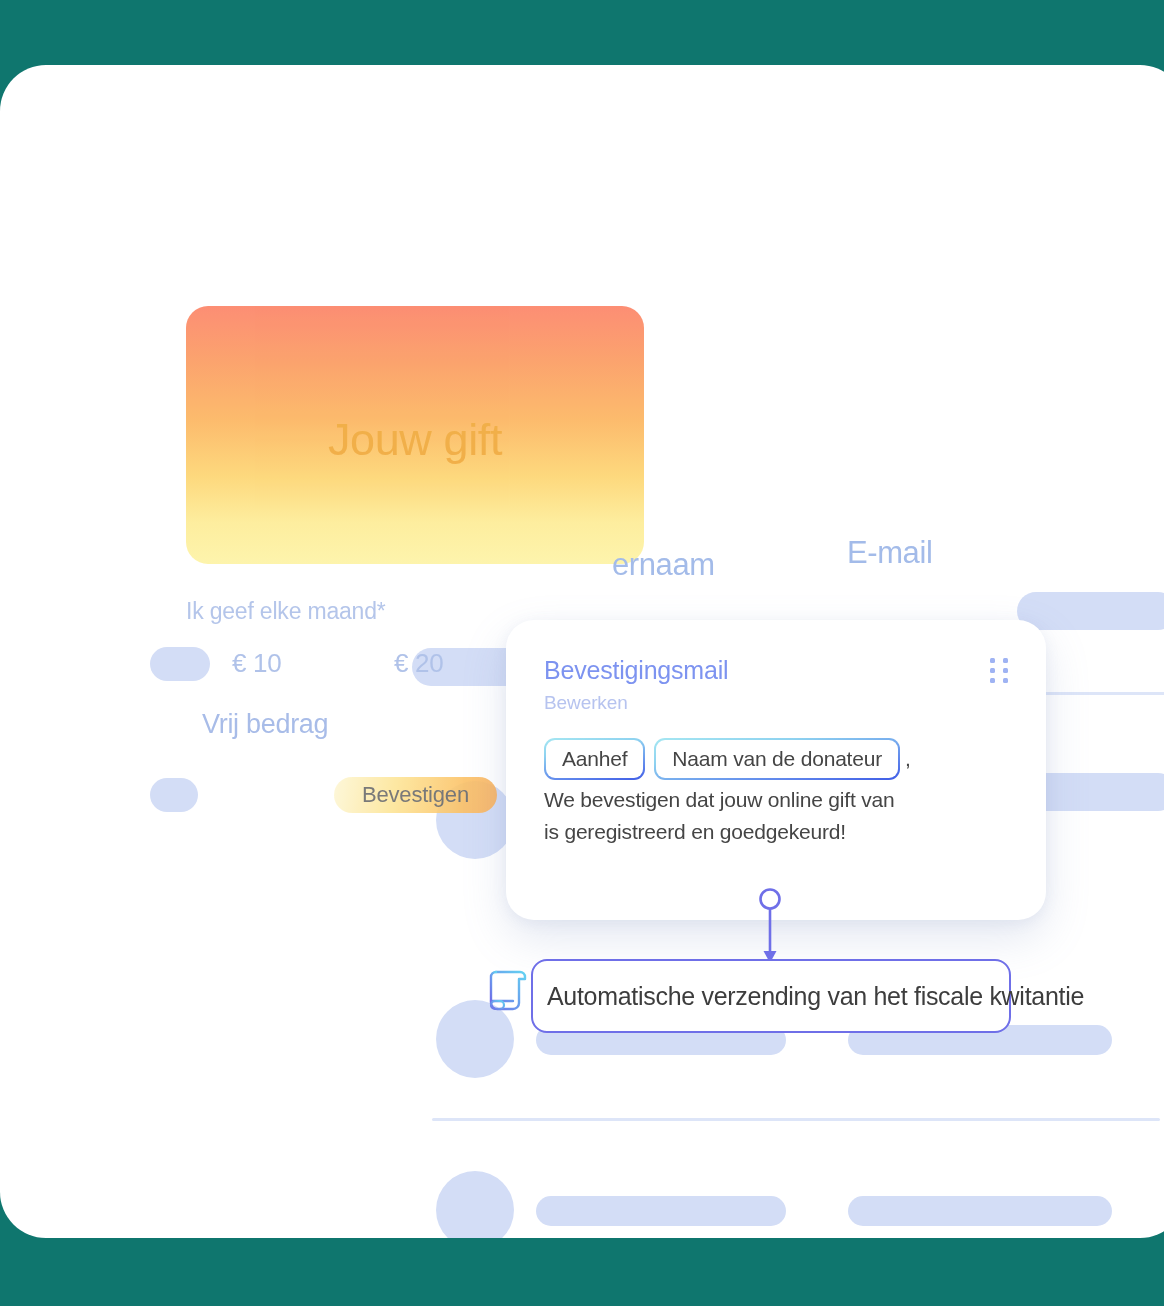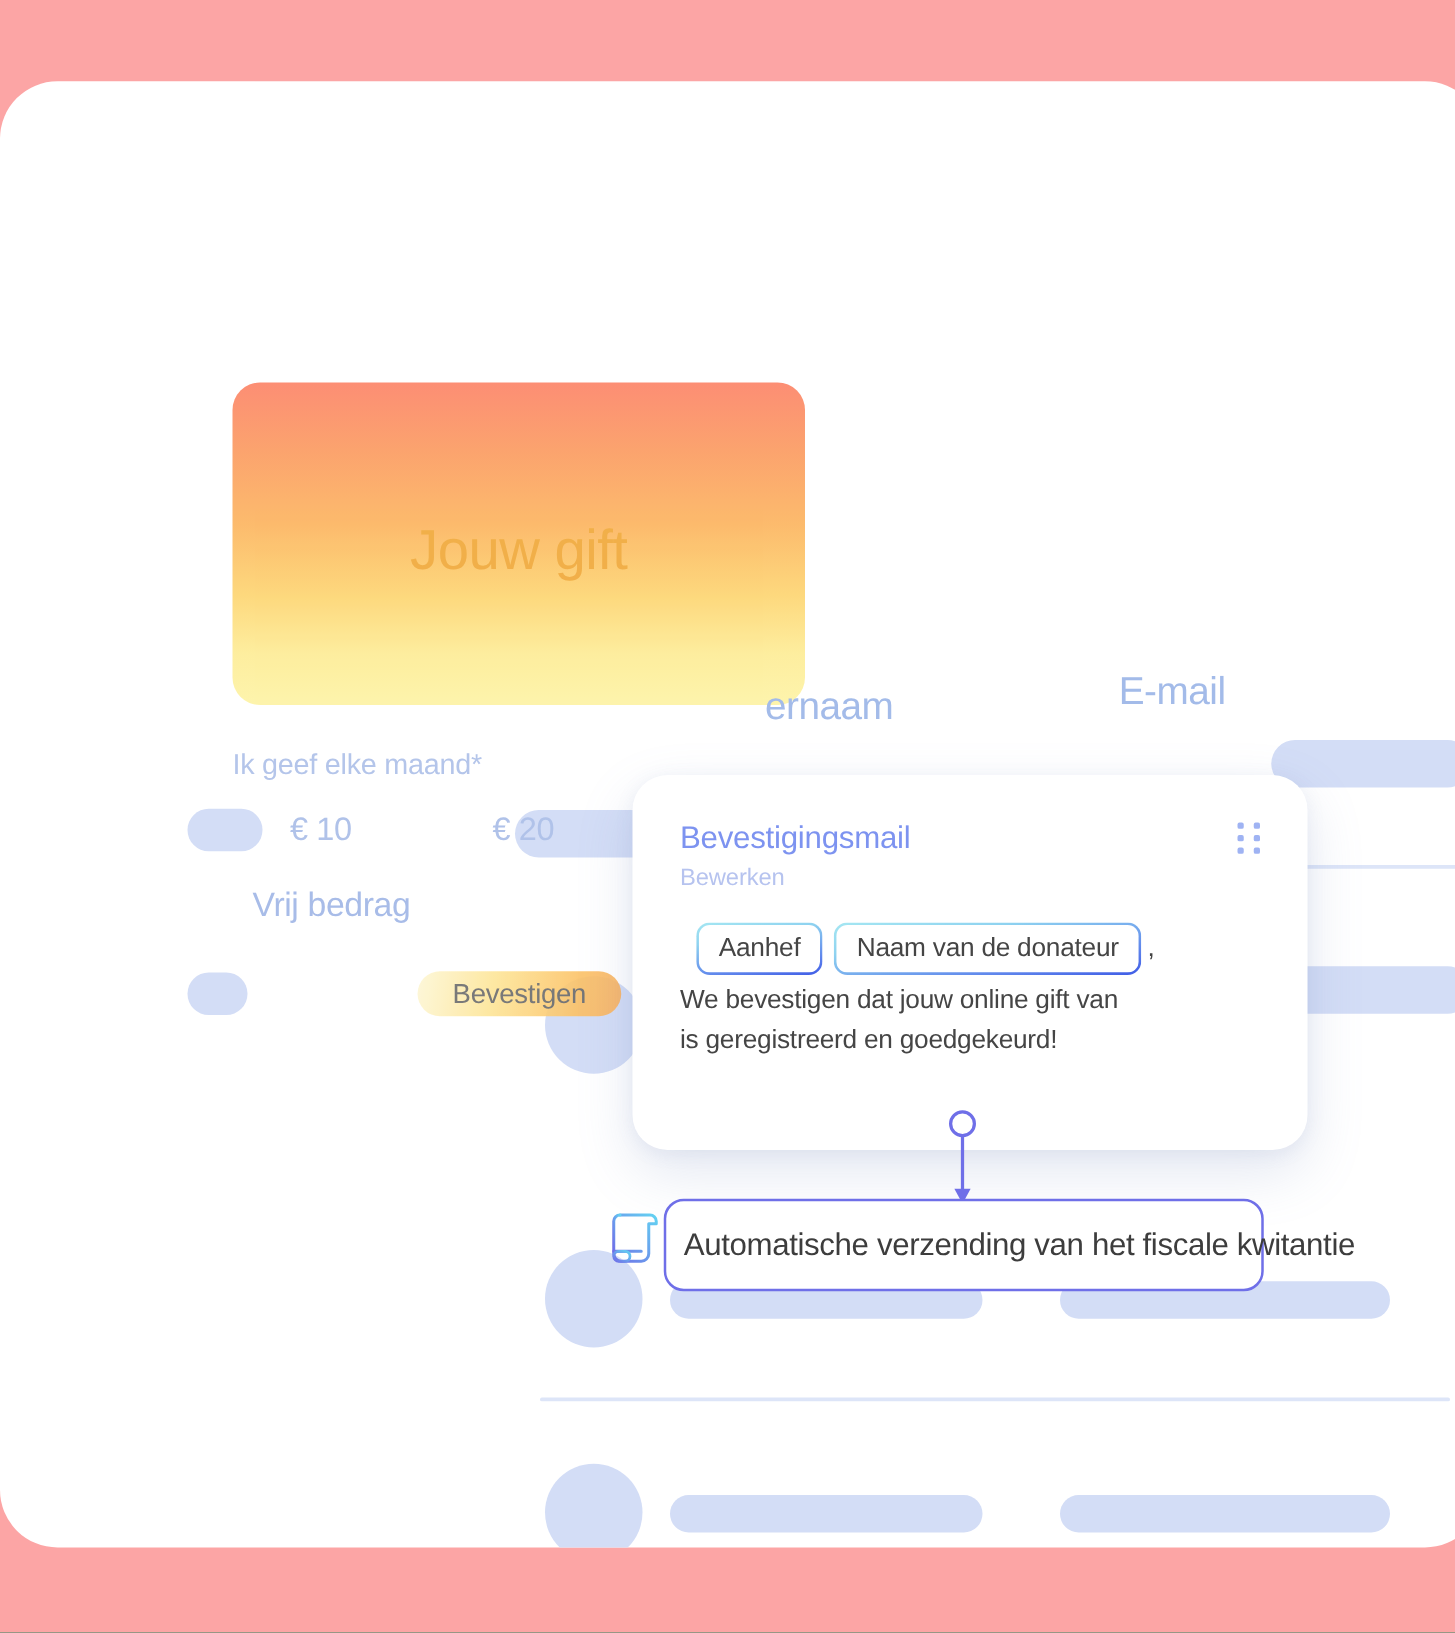--- a/index.html
+++ b/index.html
@@ -12,21 +12,21 @@
     background: #4a6f50;
     font-family: "Liberation Sans", sans-serif;
     -webkit-font-smoothing: antialiased;
   }
 
   
   #stage {
     position: relative;
     width: 1164px;
     height: 1306px;
-    background: #fca5a5;
+    background: #0f766e;
   }
 
   
   #surface {
     position: absolute;
     left: 0;
     top: 65px;
     width: 1186px;
     height: 1173px;
     background: #ffffff;
@@ -207,21 +207,20 @@
     letter-spacing: -0.2px;
     color: #454545;
     background: #fff;
     border: 2px solid;
     border-image: linear-gradient(165deg, #9fe4f0 0%, #7fc6ee 38%, #4f6ce8 100%) 1;
     border-image-slice: 1;
     border-radius: 11px;
     cursor: pointer;
     white-space: nowrap;
     position: relative;
-    margin-left: 13px;
   }
   
   .token {
     border: none;
     background:
       linear-gradient(#fff, #fff) padding-box,
       linear-gradient(170deg, #a5e7f2 0%, #8ed2f0 30%, #5f86ec 75%, #3f5ce6 100%) border-box;
     border: 2px solid transparent;
   }
 
@@ -307,21 +306,21 @@
     </div>
 
     <div class="form-layer">
 
       <div id="gift-card">
         <span id="gift-card-title">Jouw gift</span>
       </div>
 
       <div class="form-field-head" style="left:612px; top:482px;">ernaam</div>
 
-      <div class="form-field-head" style="left:895px; top:470px;">E-mail</div>
+      <div class="form-field-head" style="left:847px; top:470px;">E-mail</div>
 
       <div class="form-label" style="left:186px; top:533px;">Ik geef elke maand*</div>
 
       <div class="amount-opt" style="left:232px; top:583px;">€ 10</div>
 
       <div class="amount-opt" style="left:394px; top:583px;">€ 20</div>
 
       <div id="free-amount" style="left:202px; top:644px;">Vrij bedrag</div>
 
       <button id="confirm-button">Bevestigen</button>

